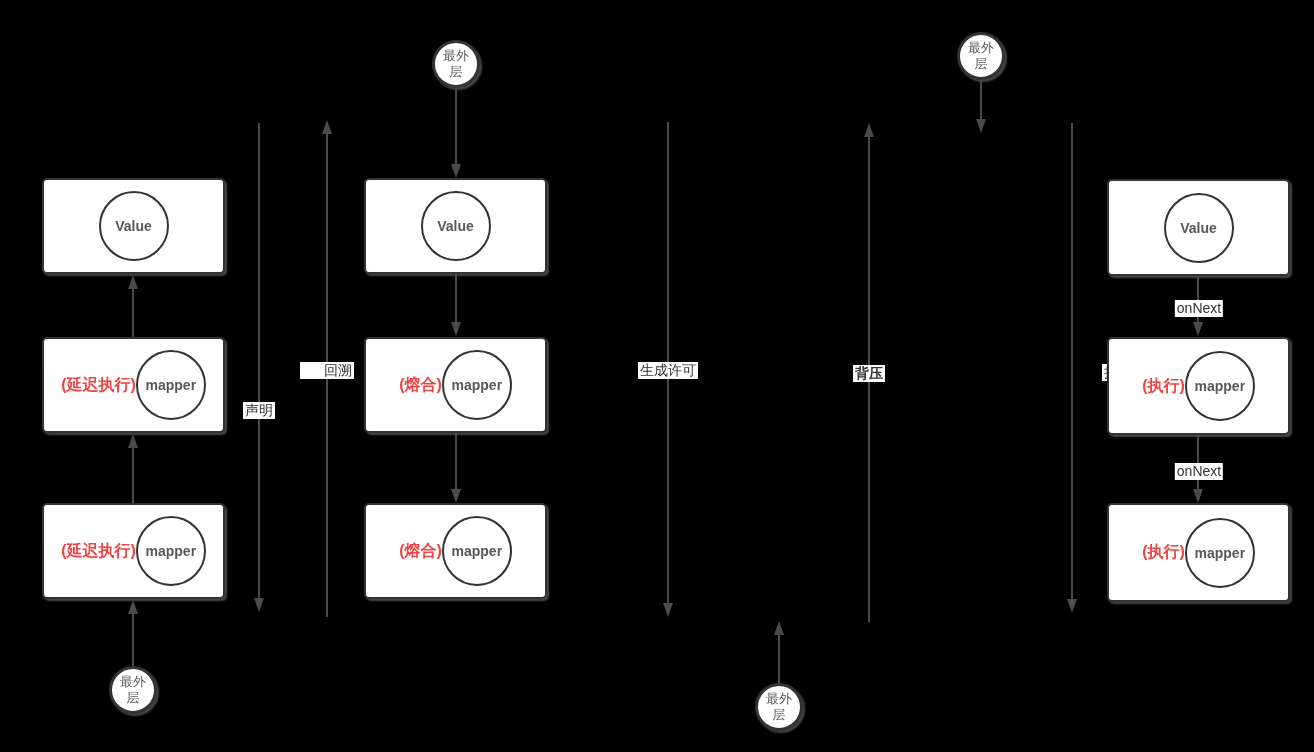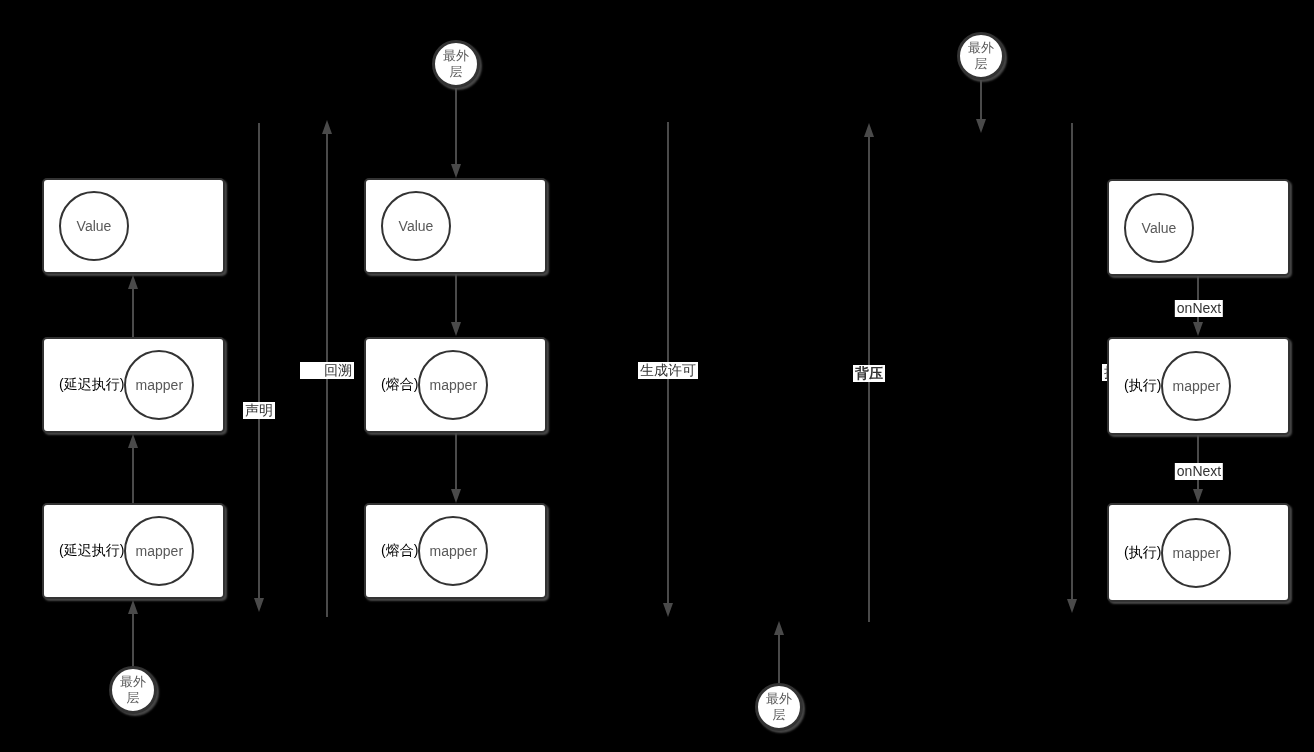--- a/index.html
+++ b/index.html
@@ -4,23 +4,23 @@
 <style>
   html,body{margin:0;padding:0;background:#000;}
   #canvas{
     position:relative;width:1314px;height:752px;background:#000000;overflow:hidden;
     font-family:"Liberation Sans","DejaVu Sans",sans-serif;
   }
   .box{
     position:absolute;width:183px;height:96px;background:#ffffff;
     border:2px solid #333333;border-radius:5px;box-sizing:border-box;
     box-shadow:2px 2px 2px rgba(130,130,130,0.55);
-    display:flex;align-items:center;justify-content:flex-start;padding:0 15px;
+    display:flex;align-items:center;justify-content:center;padding:0 15px;font-weight:bold;
   }
-  .side-label{font-size:14px;color:#000000;white-space:nowrap;}
+  .side-label{font-size:16px;color:#ef4444;white-space:nowrap;}
   .node-circle{
     width:70px;height:70px;flex:0 0 auto;background:#ffffff;
     border:2px solid #333333;border-radius:50%;box-sizing:border-box;
     display:flex;align-items:center;justify-content:center;
     font-size:14px;color:#595959;
   }
   .outer-circle{
     position:absolute;width:48px;height:48px;background:#ffffff;
     border:3px solid #333333;border-radius:50%;box-sizing:border-box;
     box-shadow:2px 2px 2px rgba(130,130,130,0.55);

